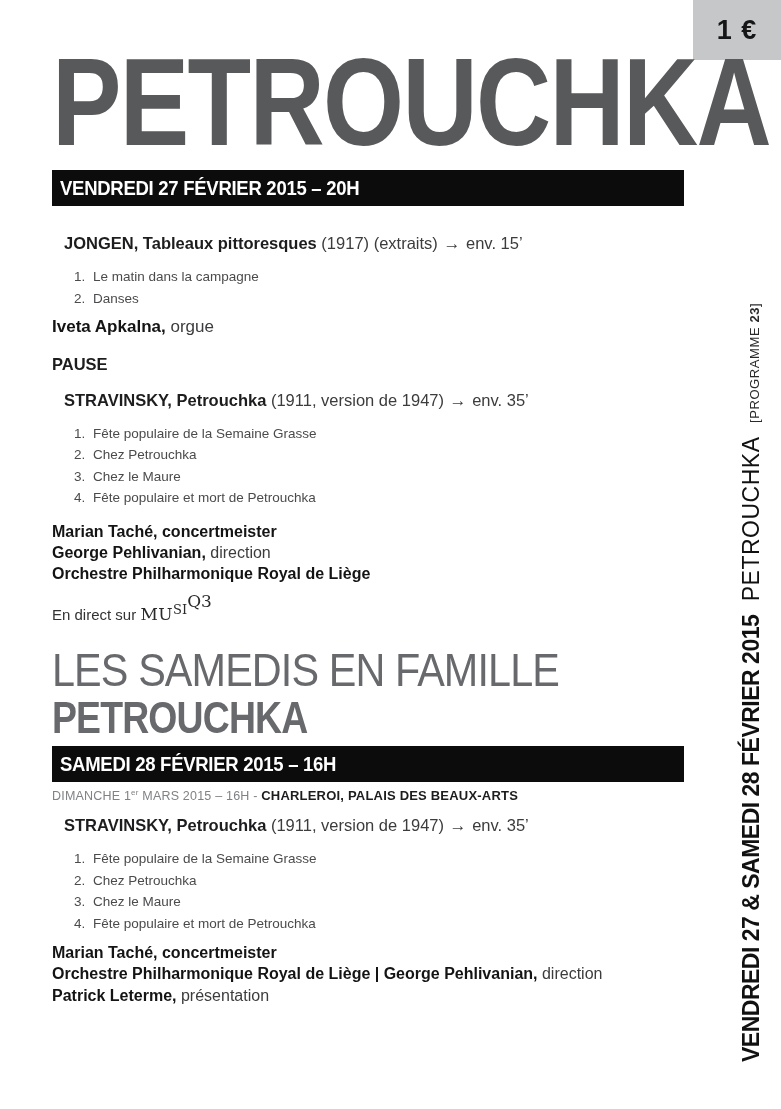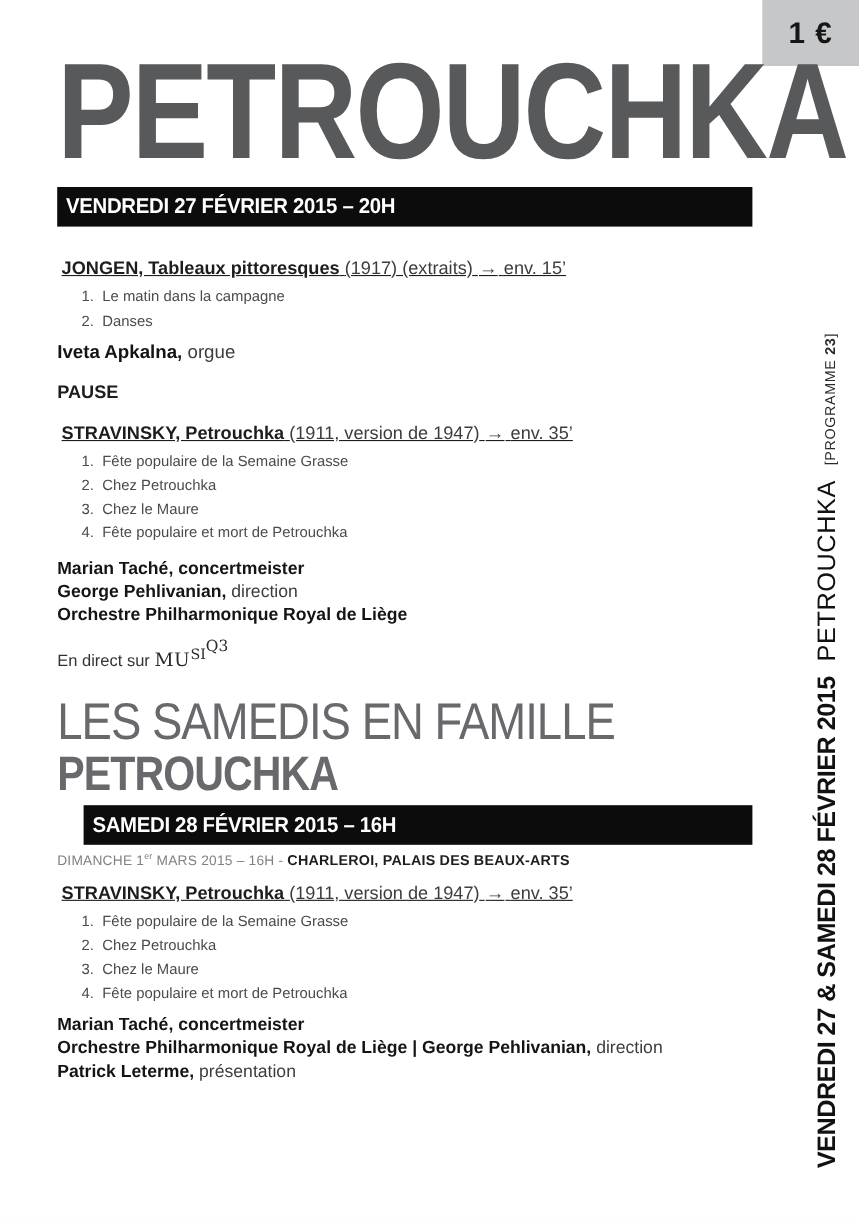--- a/index.html
+++ b/index.html
@@ -30,24 +30,24 @@
   
   .date-bar {
     height:36px; background:#0c0c0c; color:#ffffff;
     display:flex; align-items:center; padding-left:8px; box-sizing:border-box;
   }
   .date-bar .bar-text {
     font-weight:bold; font-size:19.5px; letter-spacing:-0.3px; white-space:nowrap;
     transform:scale(0.95,1); transform-origin:0 50%;
   }
   .bar-1 { margin-top:16px; }
-  .bar-2 { margin-top:6px;margin-left:24px; }
-
-  
-  .work-line { margin:4px; font-size:16.5px; font-weight:bold; color:#1d1d1f; white-space:nowrap;text-decoration:underline; }
+  .bar-2 { margin-top:6px; }
+
+  
+  .work-line { margin:12px; font-size:16.5px; font-weight:bold; color:#1d1d1f; white-space:nowrap; }
   .work-line .light { font-weight:normal; color:#3c3c3e; }
   .work-line .arrow { font-weight:normal; color:#3c3c3e; font-size:17px; padding:0 1px; }
   .w-jongen { margin-top:28px; }
   .w-khatch { margin-top:12px; }
   .w-strav  { margin-top:14px; }
   .w-strav2 { margin-top:12px; }
 
   .movements { margin:5px 0 0 22px; }
   .movement { display:flex; font-size:13.5px; color:#4b4b4d; line-height:21.5px; }
   .movement .num { width:19px; flex:none; }
@@ -63,21 +63,21 @@
   .credits { margin-top:12px; }
   .credits-2 { margin-top:8px; }
   .credit-line { font-size:16px; font-weight:bold; color:#141414; line-height:21.3px; white-space:nowrap; }
   .credit-line .role { font-weight:normal; color:#3c3c3e; }
 
   
   .broadcast { margin-top:20px; font-size:15px; color:#333335; }
   .m3 { font-family:"DejaVu Serif", serif; color:#2a2a2c; }
   .m3-mu { font-size:17px; letter-spacing:0.5px; }
   .m3-si { font-size:13px; position:relative; top:-6px; }
-  .m3-q3 { font-size:14px; position:relative; top:-13px; }
+  .m3-q3 { font-size:17px; position:relative; top:-13px; }
 
   
   .series-title {
     margin:22px 0 0 0; font-size:47px; line-height:1; font-weight:normal;
     color:#68696c; letter-spacing:-1px; white-space:nowrap;
     transform:scale(0.88,1); transform-origin:0 0;
   }
   .section-title {
     margin:3px 0 0 0; font-size:44px; line-height:1; font-weight:bold;
     color:#68696c; letter-spacing:-1px; white-space:nowrap;

